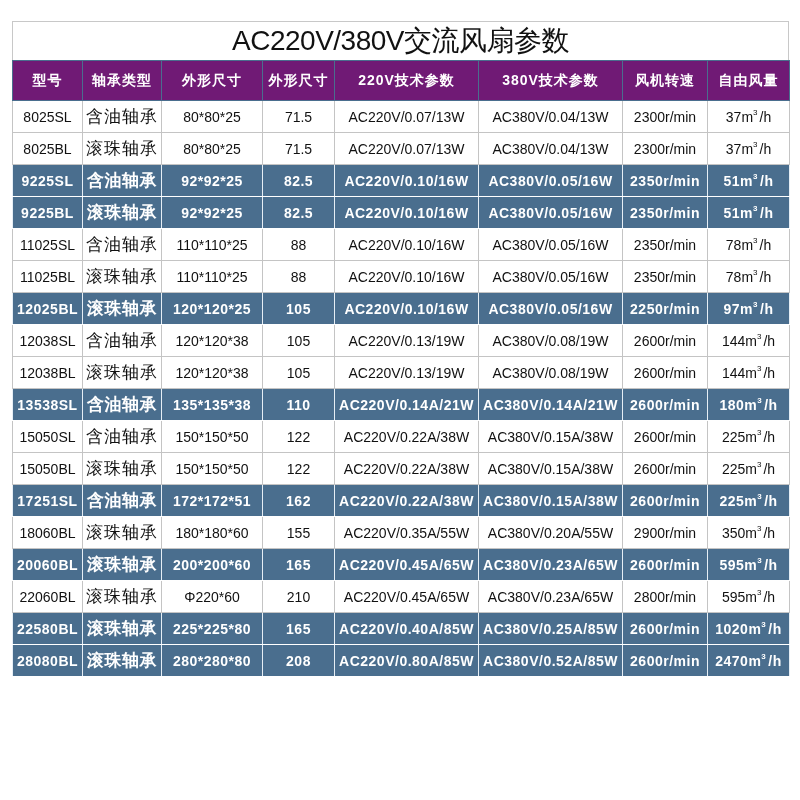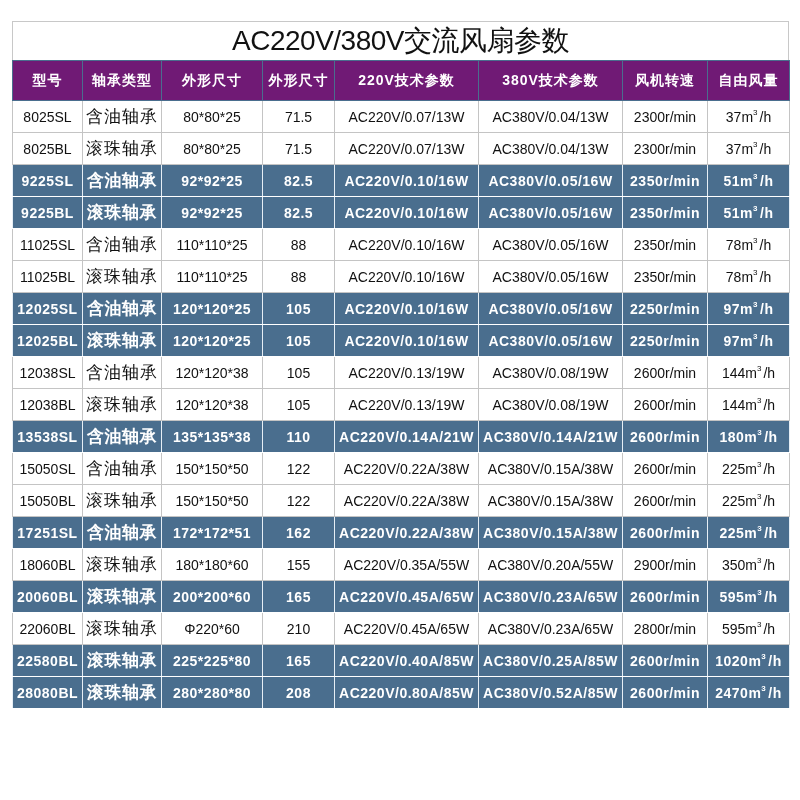--- a/index.html
+++ b/index.html
@@ -104,30 +104,20 @@
           <td>11025BL</td>
           <td class="cn">滚珠轴承</td>
           <td>110*110*25</td>
           <td>88</td>
           <td>AC220V/0.10/16W</td>
           <td>AC380V/0.05/16W</td>
           <td>2350r/min</td>
           <td><span>78m</span><sup>3</sup><span class="unit">/h</span></td>
         </tr>
         <tr class="blue">
-          <td>12025SL</td>
-          <td class="cn">含油轴承</td>
-          <td>120*120*25</td>
-          <td>105</td>
-          <td>AC220V/0.10/16W</td>
-          <td>AC380V/0.05/16W</td>
-          <td>2250r/min</td>
-          <td><span>97m</span><sup>3</sup><span class="unit">/h</span></td>
-        </tr>
-        <tr class="blue">
           <td>12025BL</td>
           <td class="cn">滚珠轴承</td>
           <td>120*120*25</td>
           <td>105</td>
           <td>AC220V/0.10/16W</td>
           <td>AC380V/0.05/16W</td>
           <td>2250r/min</td>
           <td><span>97m</span><sup>3</sup><span class="unit">/h</span></td>
         </tr>
         <tr class="white">

